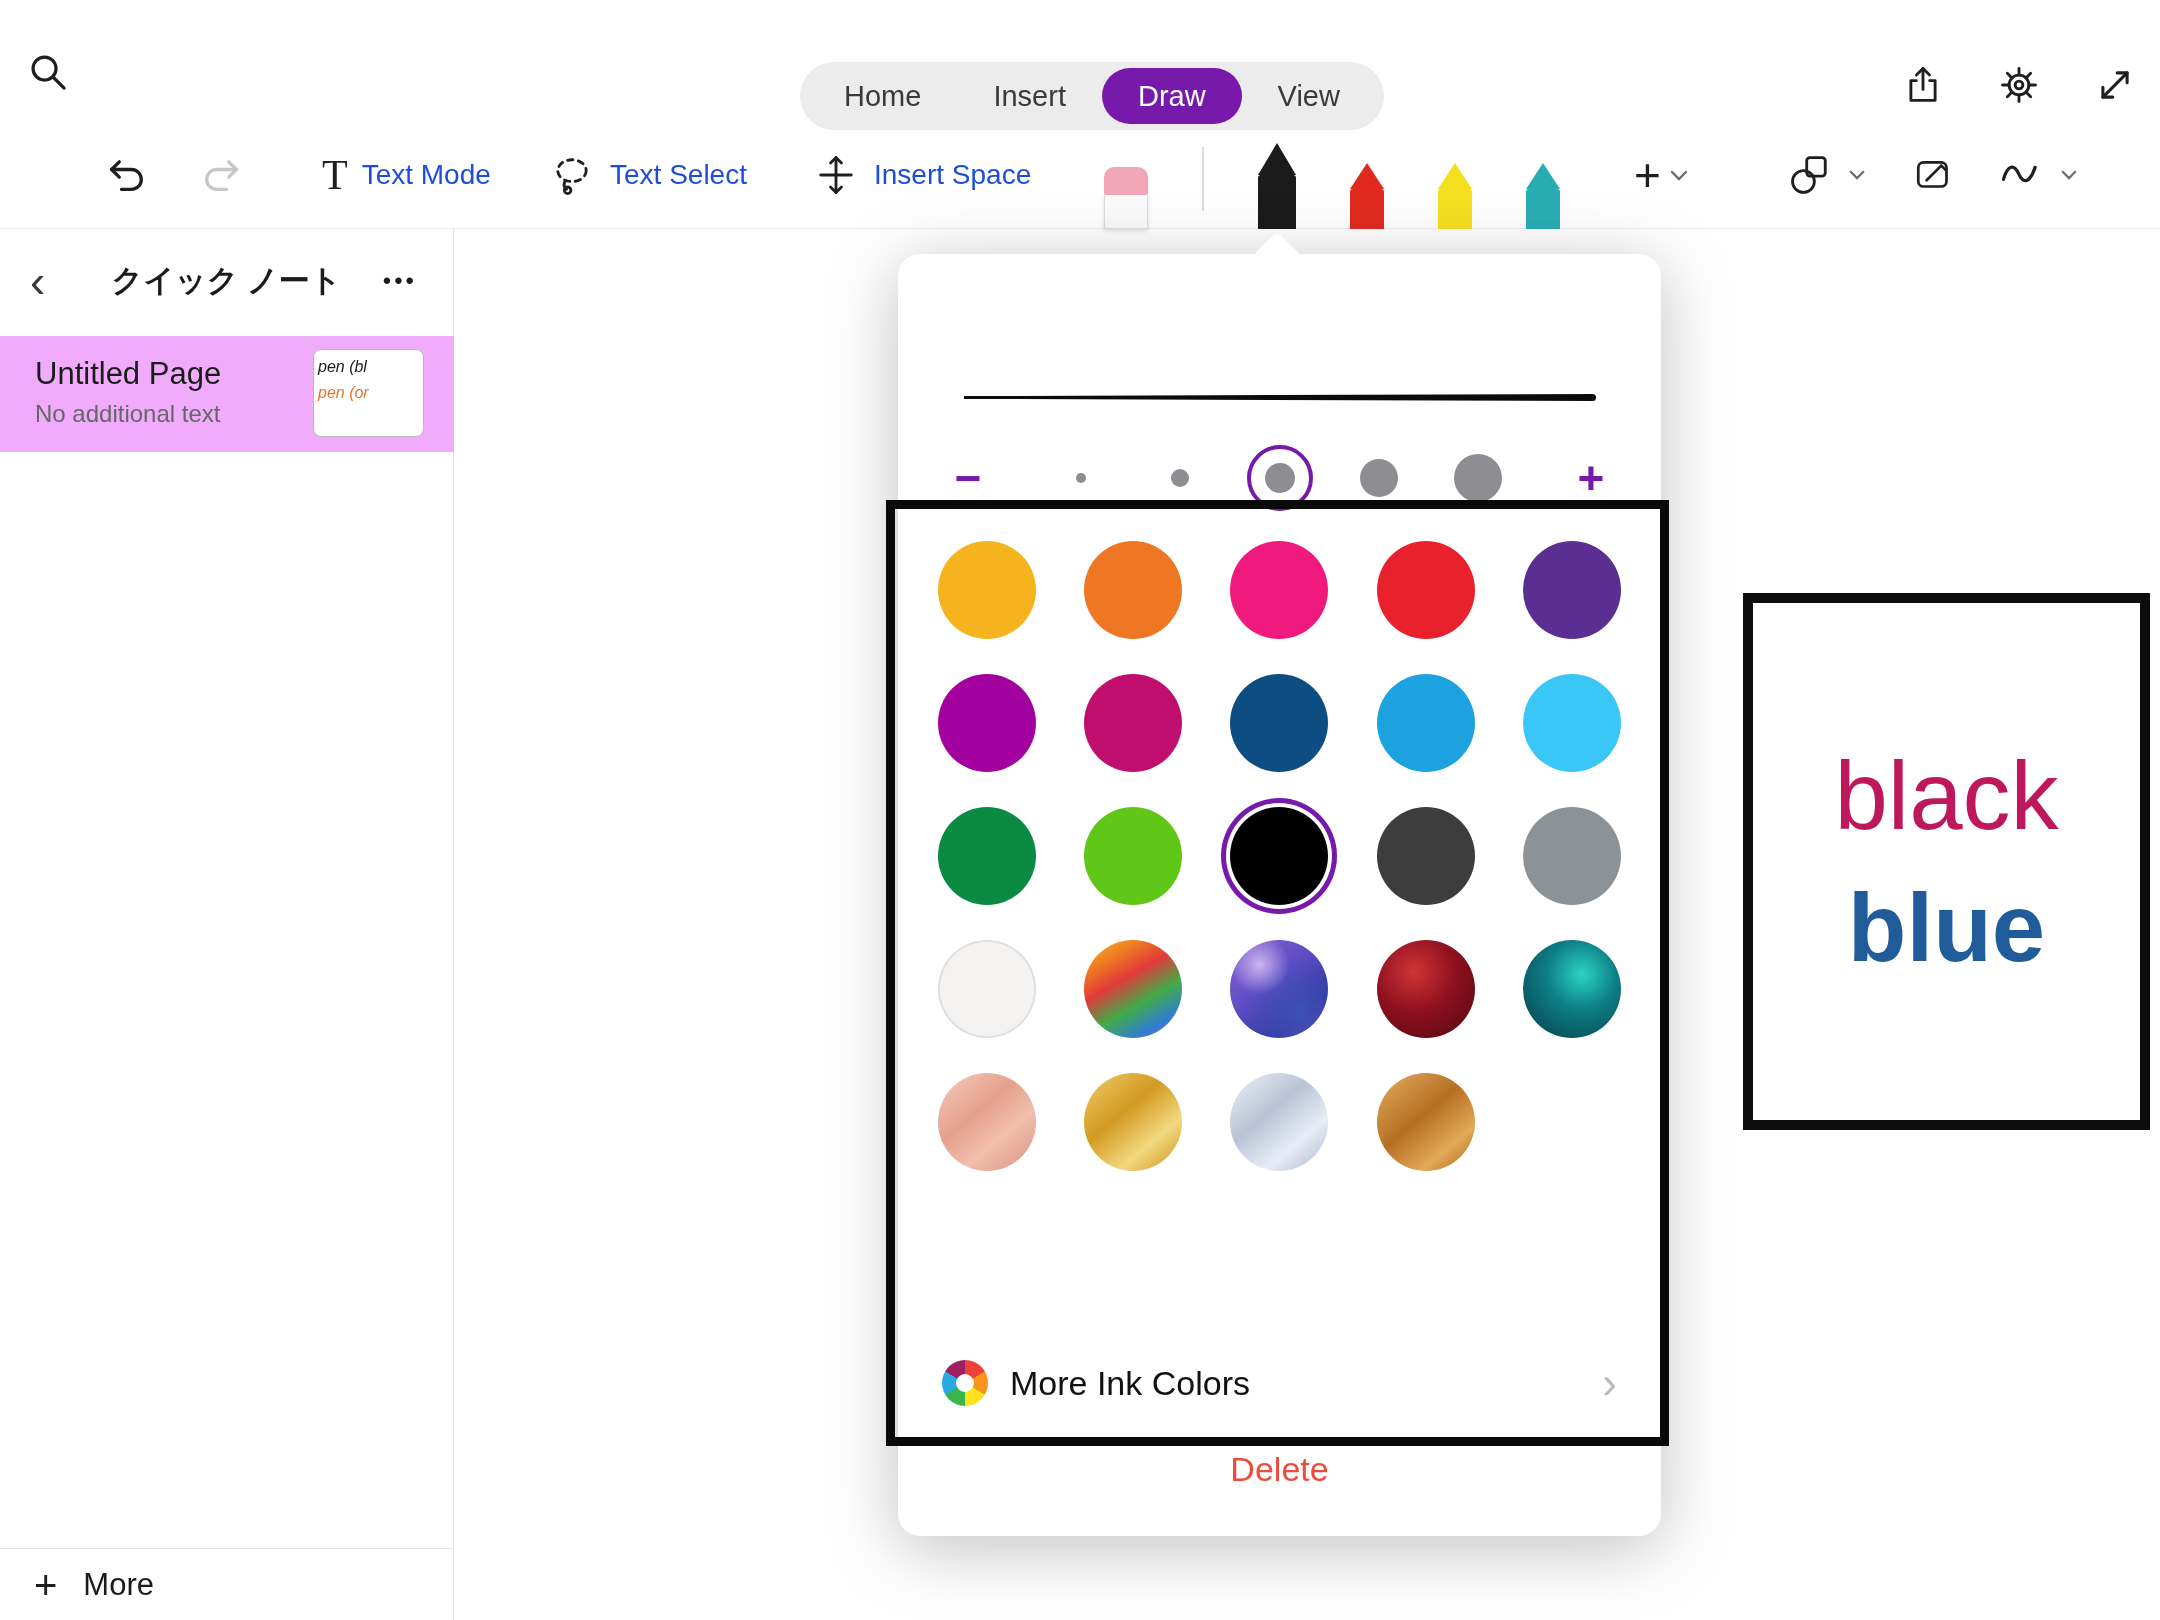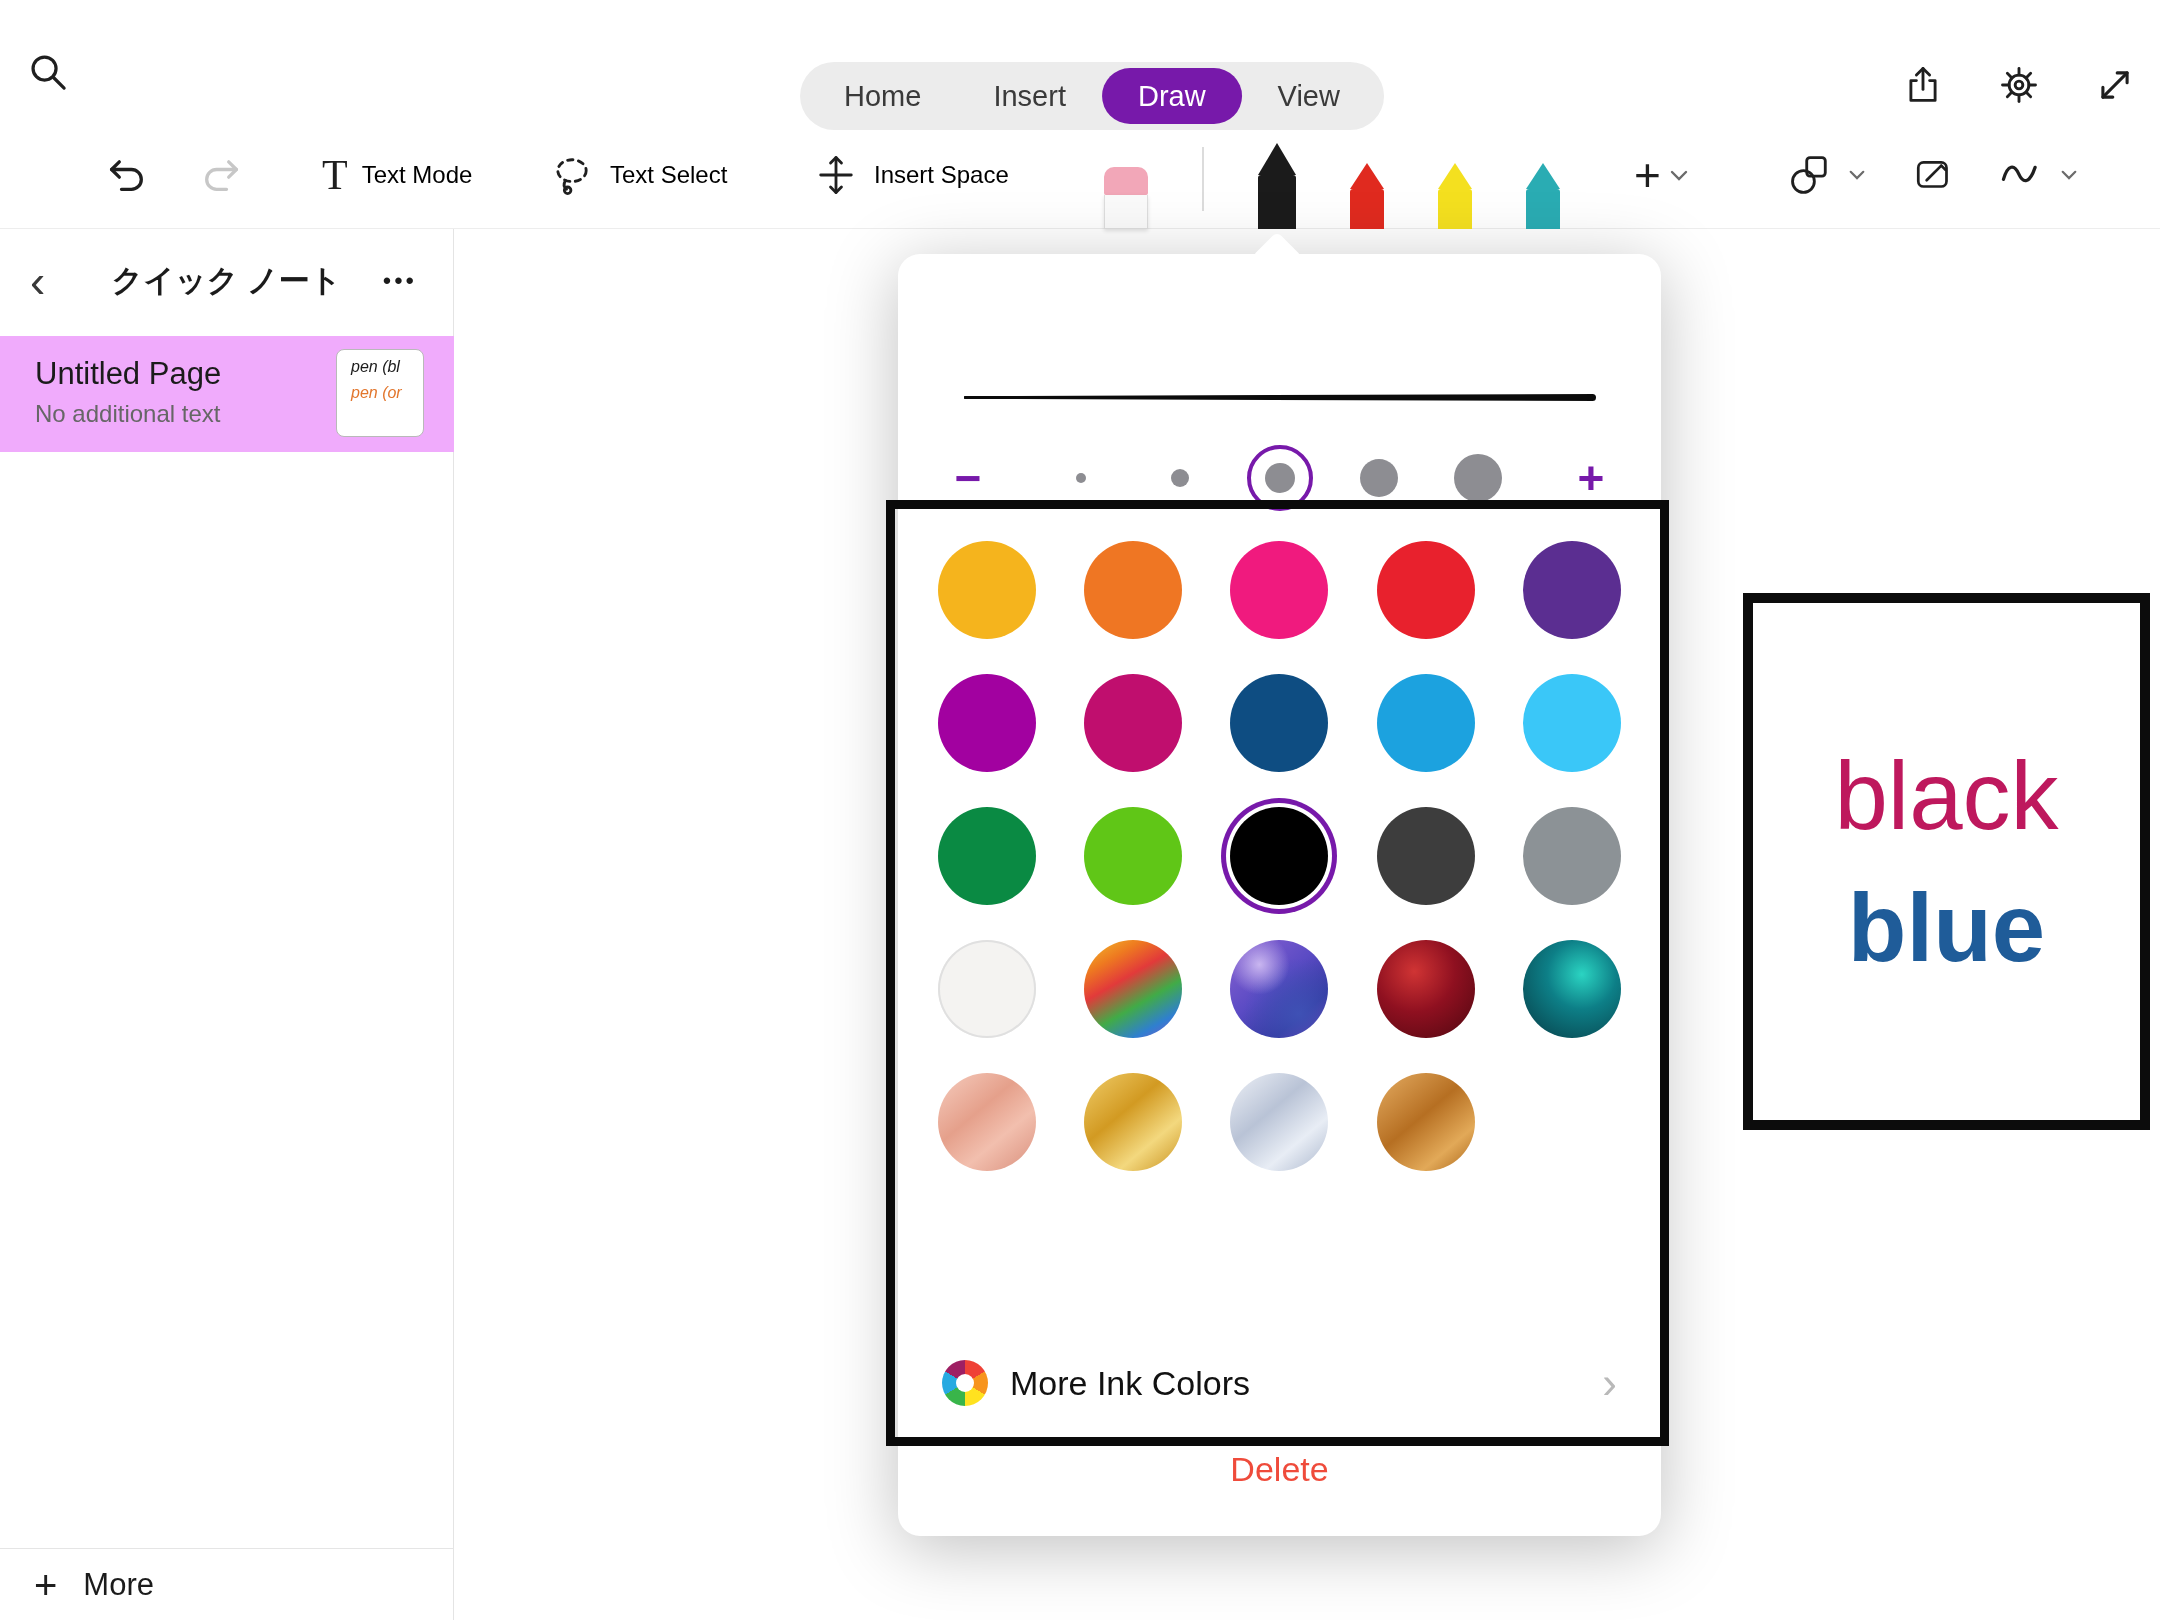--- a/index.html
+++ b/index.html
@@ -20,21 +20,21 @@
   .tab { border:none; background:transparent; font-family:inherit; font-size:29px; color:#3a3a3a;
     padding:0 36px; height:56px; border-radius:28px; cursor:pointer; }
   .tab.active { background:var(--accent,#7719AA); color:#fff; font-weight:500; }
 
   .tr-icons { position:absolute; right:22px; top:62px; display:flex; gap:50px; align-items:center; }
   .tr-icons .icon-btn { width:46px; height:46px; }
 
   
   .row2 { position:absolute; left:0; top:120px; width:2160px; height:109px; }
   .r2item { position:absolute; top:50%; transform:translateY(-50%); display:flex; align-items:center; gap:14px; background:none; border:none; cursor:pointer; color:#1f1f1f; font-family:inherit; }
-  .r2label { font-size:24px; color:#000000; white-space:nowrap; }
+  .r2label { font-size:28px; color:#1d4ed8; white-space:nowrap; }
   .serifT { font-family:"Liberation Serif","DejaVu Serif",serif; font-size:42px; font-weight:500; line-height:1; }
   .disabled { color:#c7c7c7; }
   .chev-small { color:#6b6b6b; }
 
   
   .ink-tools { position:absolute; left:1104px; bottom:0; display:flex; align-items:flex-end; gap:54px; height:100px; }
   .tool { position:relative; display:flex; flex-direction:column; align-items:center; cursor:pointer; }
   .tool .tip { width:0; height:0; border-left:17px solid transparent; border-right:17px solid transparent; border-bottom:26px solid #000; }
   .tool .pbody { width:34px; height:40px; border-radius:3px 3px 0 0; }
   .tool.selected .tip { border-left-width:19px; border-right-width:19px; border-bottom-width:32px; }
@@ -47,21 +47,21 @@
 
   
   .sidebar { position:absolute; left:0; top:229px; width:454px; height:1391px; background:#fff; border-right:1px solid #e4e4e4; z-index:4; }
   .sb-header { position:absolute; left:0; top:0; width:100%; height:104px; display:flex; align-items:center; }
   .back-btn { position:absolute; left:30px; font-size:46px; color:#3a3a3a; background:none; border:none; cursor:pointer; line-height:1; }
   .nb-title { width:100%; text-align:center; font-size:31px; font-weight:700; color:#1b1b1b; }
   .ellipsis-btn { position:absolute; right:36px; font-size:24px; letter-spacing:3px; color:#1b1b1b; background:none; border:none; cursor:pointer; }
   .page-item { position:absolute; left:0; top:107px; width:454px; height:116px; background:#f0abfc; cursor:pointer; }
   .pi-title { position:absolute; left:35px; top:20px; font-size:31px; color:#1b1b1b; }
   .pi-sub { position:absolute; left:35px; top:64px; font-size:24px; color:#666; }
-  .pi-thumb { position:absolute; right:30px; top:13px; width:88px; height:88px; background:#fff; border:1px solid #b9b9b9; border-radius:8px; padding:8px 14px; overflow:hidden;margin-left:28px; }
+  .pi-thumb { position:absolute; right:30px; top:13px; width:111px; height:88px; background:#fff; border:1px solid #b9b9b9; border-radius:8px; padding:8px 4px; overflow:hidden;margin-left:28px; }
   .pi-thumb .l1 { font-size:16px; font-style:italic; color:#1b1b1b; white-space:nowrap; }
   .pi-thumb .l2 { font-size:16px; font-style:italic; color:#E2762D; white-space:nowrap; margin-top:8px; }
   .add-page { position:absolute; left:0; bottom:0; width:454px; height:72px; border-top:1px solid #e5e5e5; display:flex; align-items:center; gap:26px; padding-left:34px; background:none; border-left:none; border-right:none; border-bottom:none; cursor:pointer; }
   .add-page .plus-glyph { font-size:40px; }
   .add-page-label { font-size:31px; color:#1b1b1b; }
 
   
   .popup { position:absolute; left:898px; top:254px; width:763px; height:1282px; background:#fff; border-radius:22px;
     box-shadow:0 12px 70px rgba(0,0,0,.25); z-index:6; }
   .caret { position:absolute; top:-15px; left:361px; width:36px; height:36px; background:#fff; transform:rotate(45deg); border-radius:6px; }

